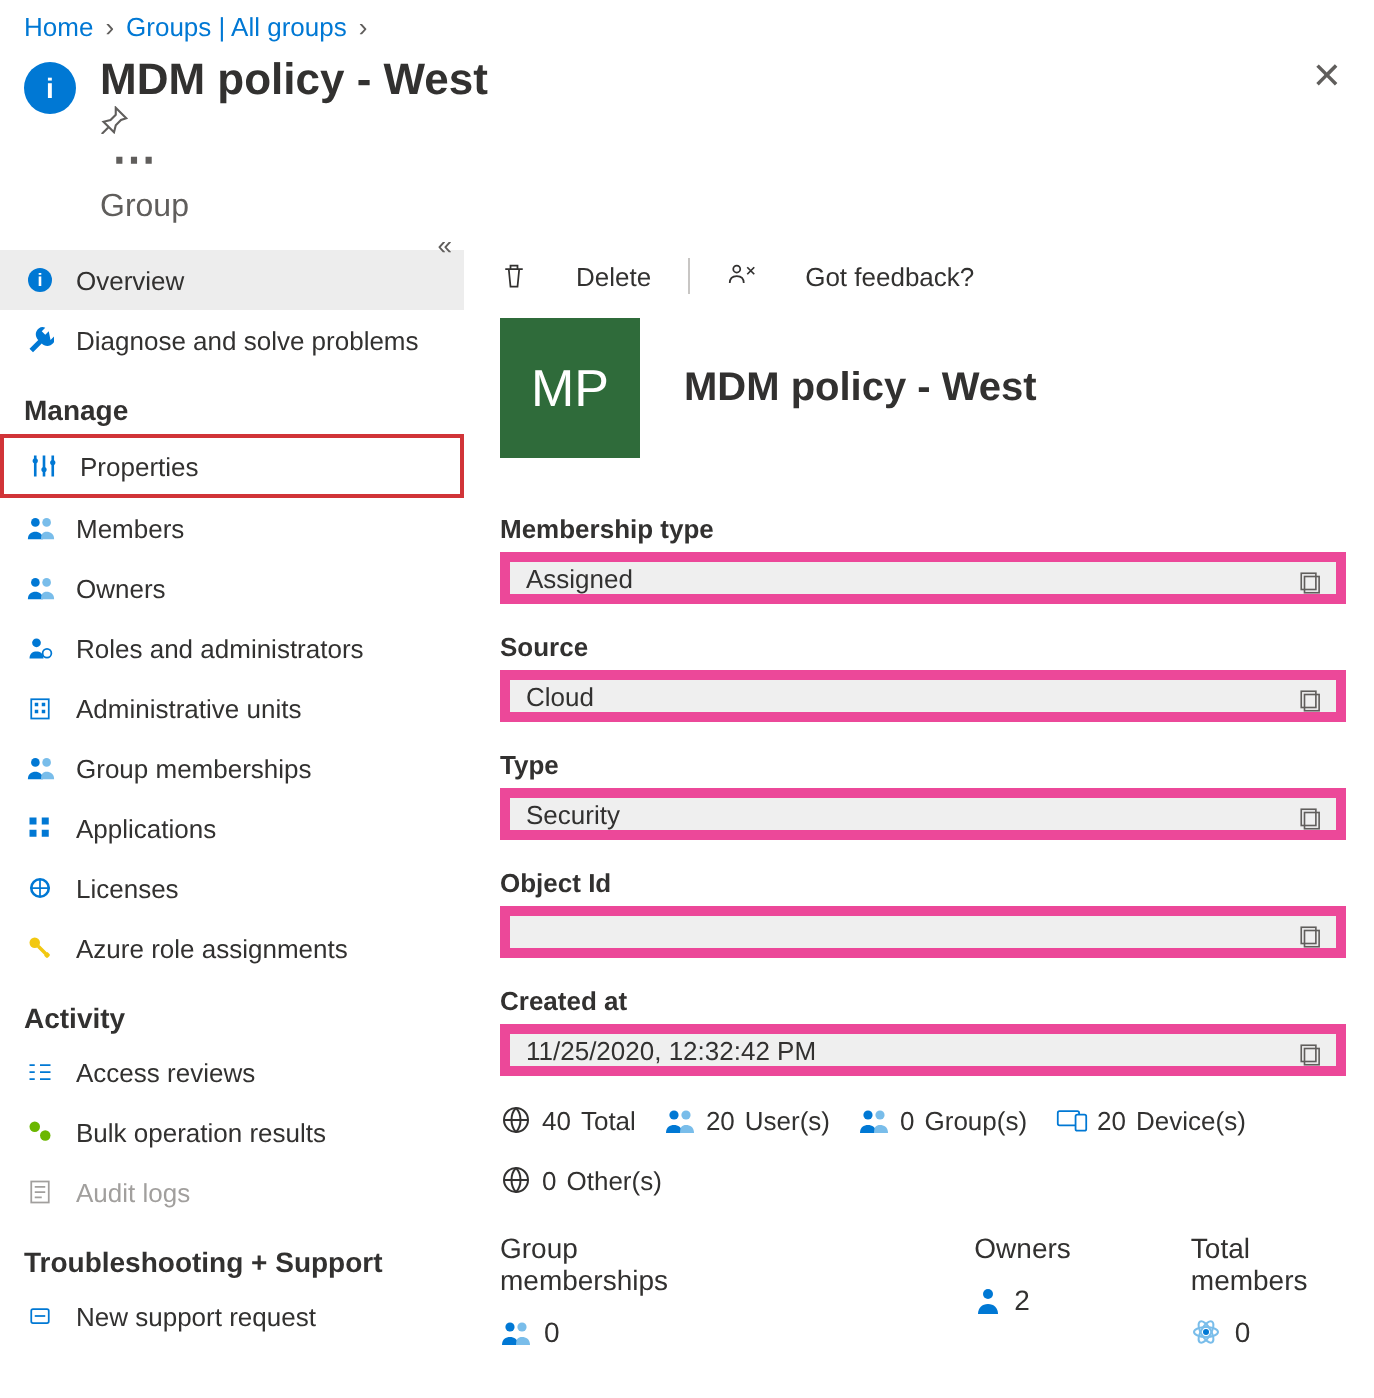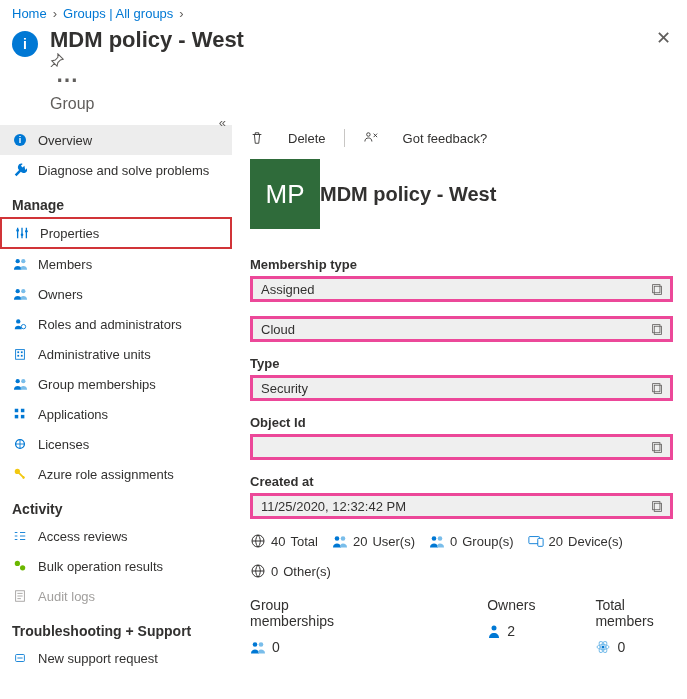--- a/index.html
+++ b/index.html
@@ -89,33 +89,33 @@
   }
   .toolbar {
     display:flex; align-items:center; gap:18px;
     padding:8px 0 12px 0;
     color:#323130;
   }
   .tb-btn { display:flex; align-items:center; gap:24px; cursor:pointer; }
   .tb-sep { width:1px; height:18px; background:#c8c6c4; }
 
   .hero {
-    display:flex; align-items:center; 
+    display:flex; align-items:center; gap:22px;
     margin-bottom:28px;
   }
   .hero-badge {
     width:70px; height:70px; background:#2f6b3a;
     color:#fff; display:flex; align-items:center; justify-content:center;
     font-size:26px; font-weight:400;
   }
   .hero-title { font-size:20px; font-weight:700; }
 
   .field-label { font-size:13px; margin-bottom:4px;font-weight:bold; }
   .field-box {
-    background:#efefef; border:3px solid #ec4899;
+    background:#efefef; border:5px solid #ec4899;
     height:26px; display:flex; align-items:center;
     padding:0 8px; margin-bottom:14px;
     position:relative;
     font-size:13px; color:#323130;
   }
   .field-box .copy {
     position:absolute; right:6px; top:4px;
     color:#605e5c; font-size:13px; cursor:pointer;
   }
 
@@ -376,20 +376,21 @@
     <div class="field-box">
       <span>Assigned</span>
       <span class="copy">
         <svg width="13" height="13" viewBox="0 0 16 16">
             <rect x="4" y="4" width="9" height="10" fill="none" stroke="#605e5c"></rect>
             <rect x="2" y="2" width="9" height="10" fill="none" stroke="#605e5c"></rect>
           </svg>
       </span>
     </div>
 
+    <div class="field-label">Source</div>
     <div class="field-box">
       <span>Cloud</span>
       <span class="copy">
         <svg width="13" height="13" viewBox="0 0 16 16">
             <rect x="4" y="4" width="9" height="10" fill="none" stroke="#605e5c"></rect>
             <rect x="2" y="2" width="9" height="10" fill="none" stroke="#605e5c"></rect>
           </svg>
       </span>
     </div>
 

